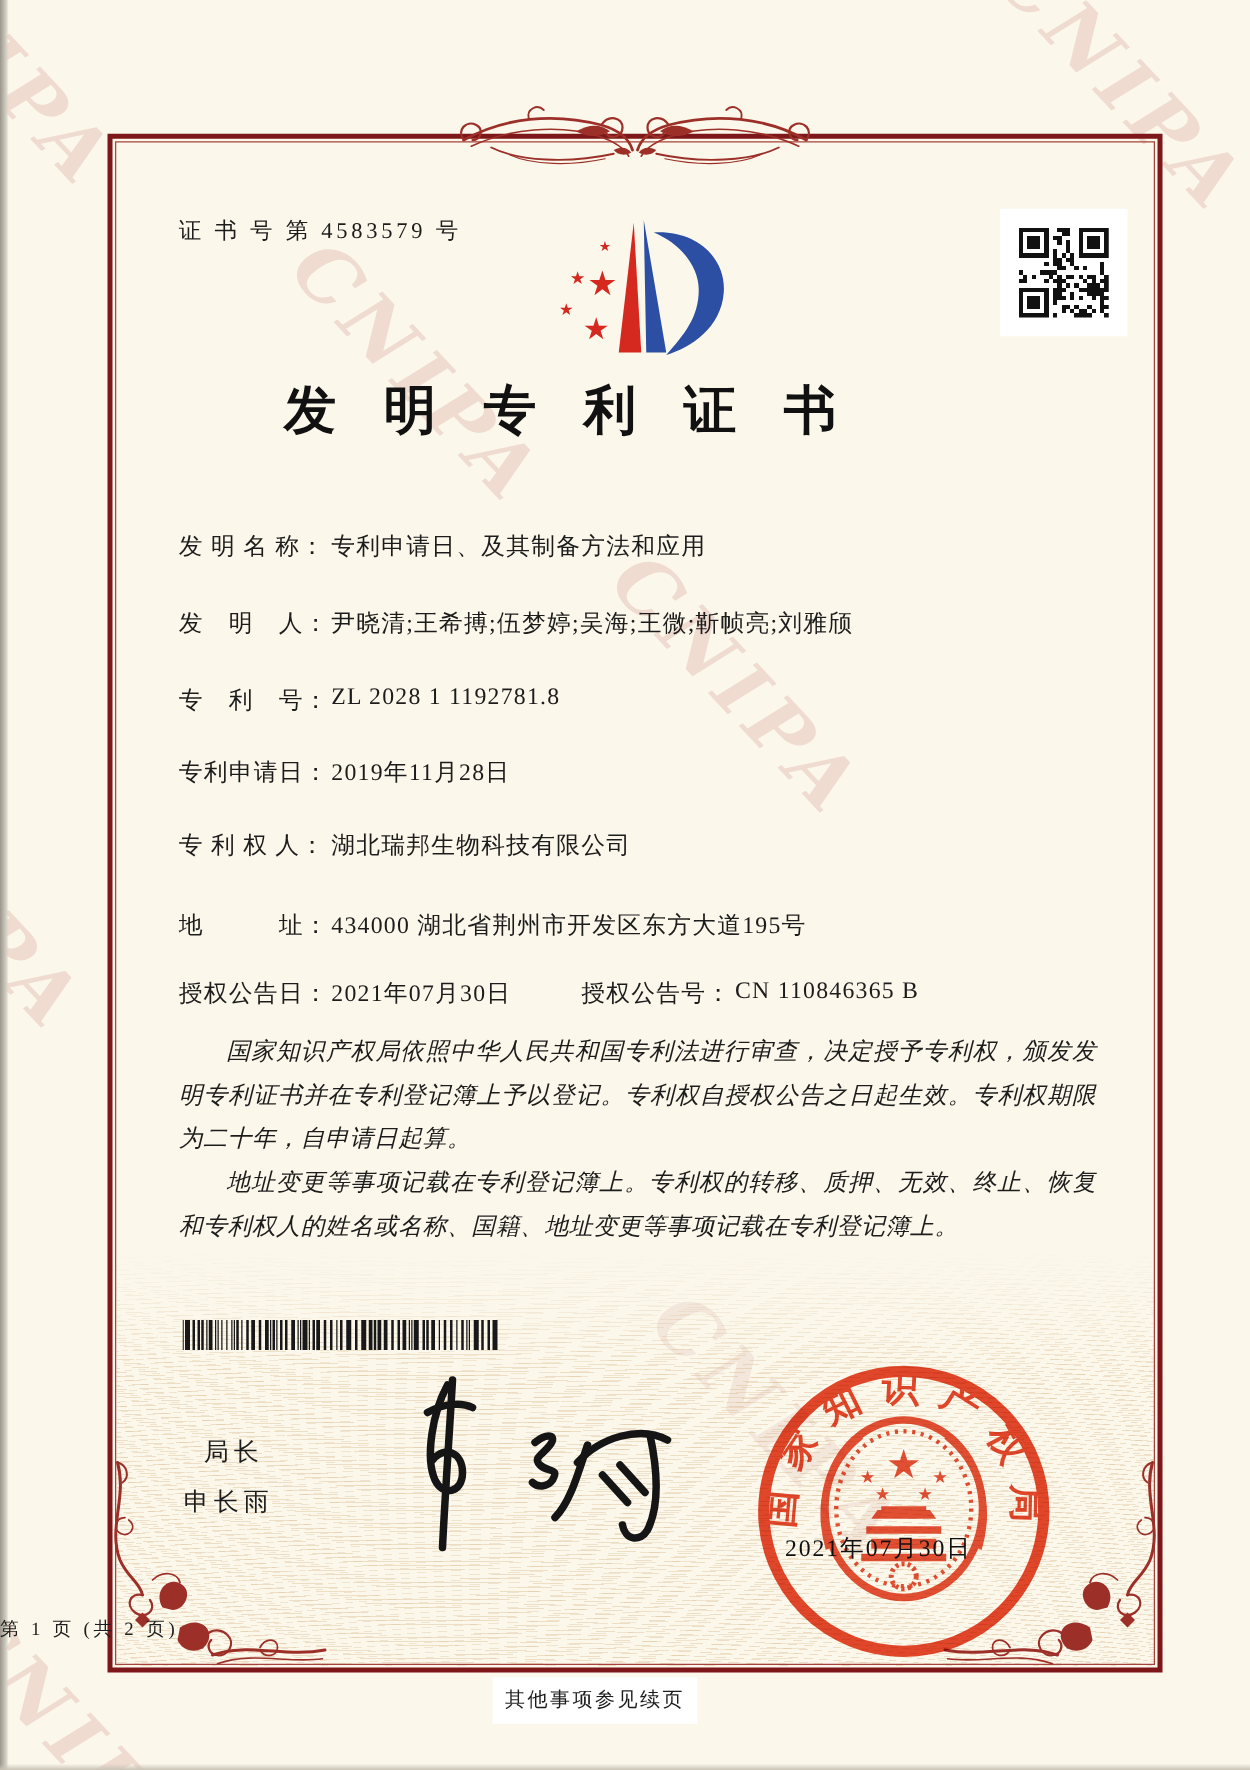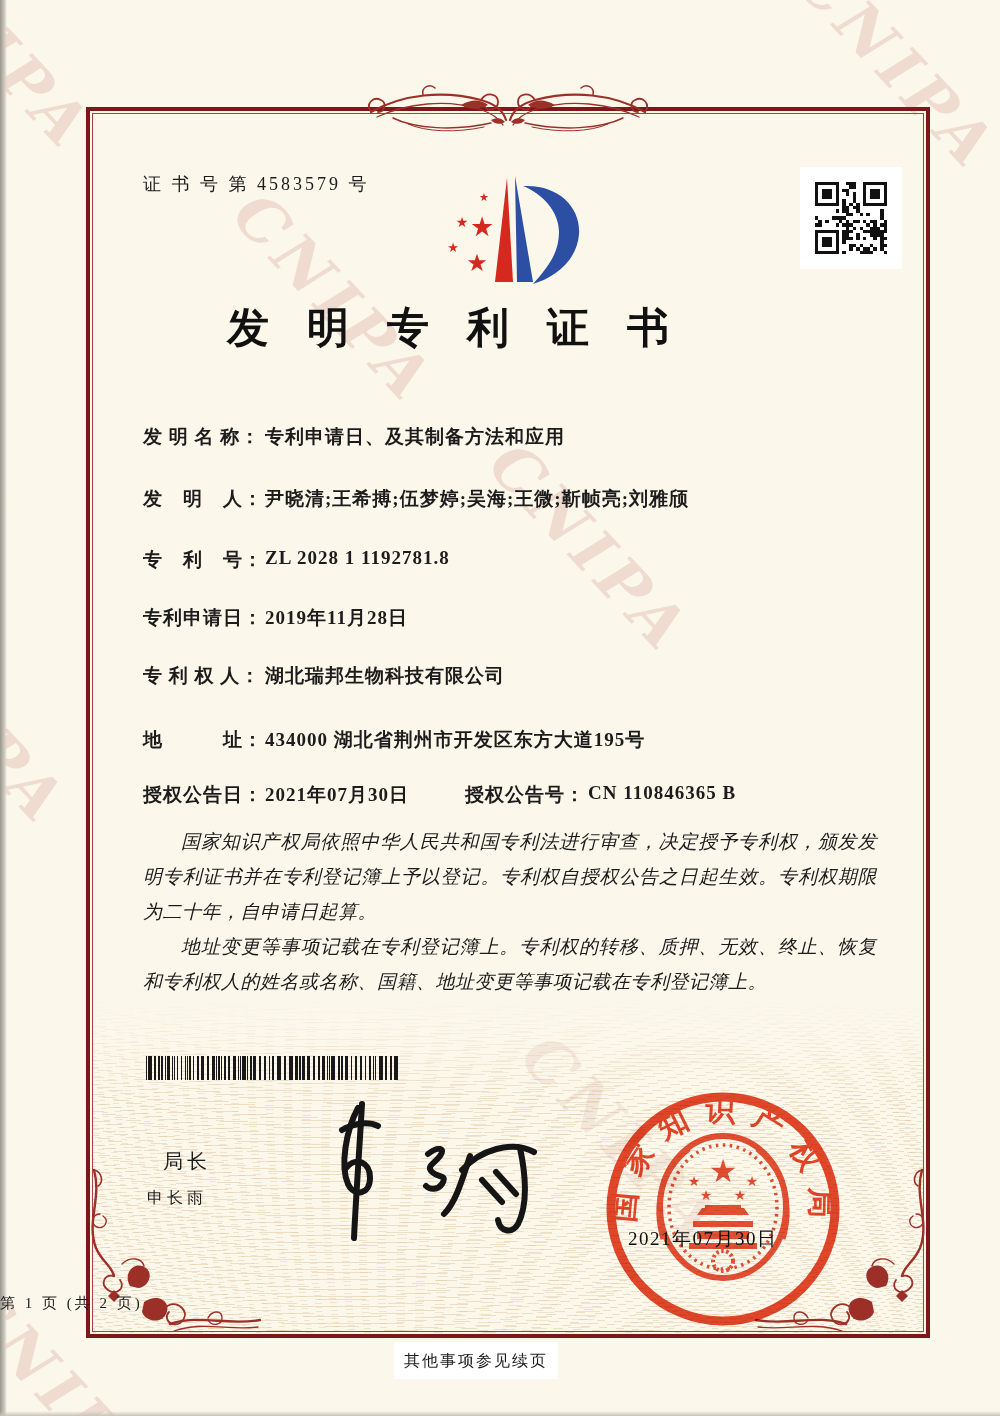--- a/index.html
+++ b/index.html
@@ -25,36 +25,36 @@
     -webkit-mask-image:linear-gradient(rgba(0,0,0,0),#000 30%);
             mask-image:linear-gradient(rgba(0,0,0,0),#000 30%);}
   
   .certno{left:143px;top:172px;font-size:18px;letter-spacing:3px;z-index:4;}
   .logo{left:437px;top:170px;z-index:4;}
   .qrbox{left:800px;top:167px;width:102px;height:102px;background:#fff;z-index:4;}
   .qr{position:absolute;left:15px;top:15px;}
   .title{left:0;top:300px;width:896px;text-align:center;font-size:42px;font-weight:bold;
          letter-spacing:38px;padding-left:38px;box-sizing:border-box;z-index:4;color:#111;}
   
-  .row{position:absolute;left:143px;width:760px;font-size:19px;letter-spacing:1px;z-index:4;font-weight:bold;}
+  .row{position:absolute;left:143px;width:760px;font-size:19px;letter-spacing:1px;z-index:4;}
   .flabel{display:inline-block;white-space:nowrap;}
   .fvalue{position:absolute;left:122px;top:0;white-space:nowrap;}
   .glabel{position:absolute;left:322px;top:0;white-space:nowrap;}
   .gvalue{position:absolute;left:445px;top:0;white-space:nowrap;}
   .r1{top:424px}.r2{top:486px}.r3{top:547px}.r4{top:605px}.r5{top:663px}.r6{top:727px}.r7{top:782px}
   
   .paras{left:143px;top:824px;width:734px;font-size:19px;line-height:35px;font-style:italic;
          text-align:justify;letter-spacing:.5px;z-index:4;}
   .paras p{margin:0;text-indent:2em;}
   
   .barcode{left:146px;top:1056px;z-index:4;}
   .barcode rect{fill:#181818;}
   
   .director-title{left:163px;top:1148px;font-size:20px;letter-spacing:4px;z-index:4;}
-  .director-name{left:147px;top:1188px;font-size:16px;letter-spacing:4px;z-index:4;}
+  .director-name{left:147px;top:1188px;font-size:20px;letter-spacing:4px;z-index:4;}
   .sig{left:312px;top:1096px;z-index:4;}
   .sig path{stroke:#151515;stroke-width:6;fill:none;stroke-linecap:round;stroke-linejoin:round;}
   
   .seal{left:601px;top:1087px;z-index:5;mix-blend-mode:multiply;opacity:.93;}
   .sealdate{left:628px;top:1226px;font-size:19px;letter-spacing:1.5px;color:#101010;z-index:6;}
   
   .pageno{left:0;top:1294px;width:965px;text-align:left;font-size:15px;letter-spacing:3px;z-index:4;}
   .contbox{left:394px;top:1342px;width:164px;height:37px;background:#fff;line-height:37px;
            text-align:center;font-size:16px;letter-spacing:2px;z-index:4;}
   

